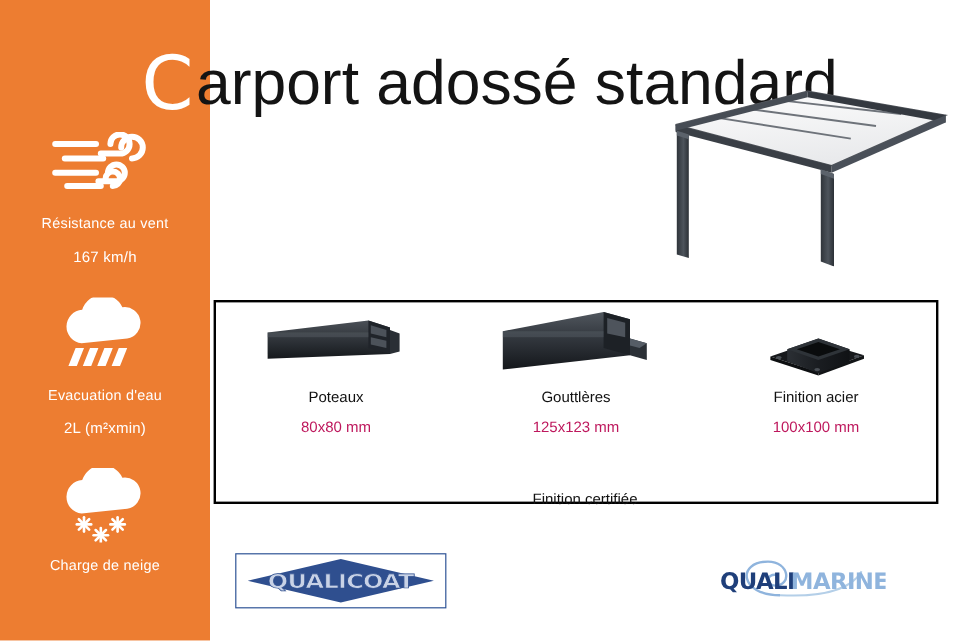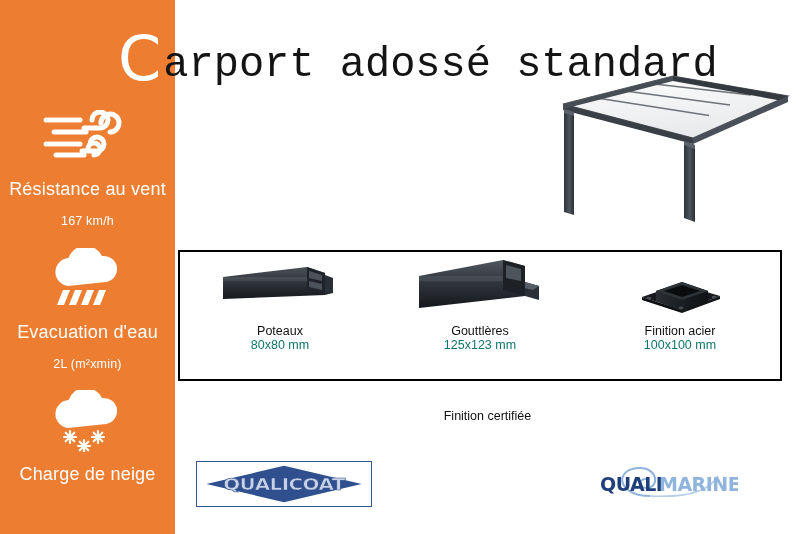--- a/index.html
+++ b/index.html
@@ -17,66 +17,66 @@
     position:absolute;left:0;top:0;width:175px;height:534px;
     background:#ed7d31;
   }
   .spec{
     position:absolute;left:0;width:175px;text-align:center;color:#ffffff;
   }
   .spec .icon-wrap{
     height:62px;display:flex;align-items:center;justify-content:center;
   }
   .spec .s-label{
-    font-size:18px;letter-spacing:.2px;margin-top:12px;white-space:nowrap;
+    font-size:12px;letter-spacing:.2px;margin-top:12px;white-space:nowrap;
   }
   .spec .s-value{
     font-size:12.5px;letter-spacing:.2px;margin-top:14px;white-space:nowrap;
   }
   #spec-wind{top:105px;}
   #spec-water{top:248px;}
   #spec-snow{top:390px;}
 
   
   .title-row{
     position:absolute;left:118px;top:24px;height:62px;
     display:flex;align-items:baseline;
   }
   .title-cap{
     font-family:"DejaVu Sans", sans-serif;
     font-size:62px;color:#ffffff;line-height:1;font-weight:400;
     position:relative;top:4px;
   }
   .title-rest{
-    font-family:Liberation Mono, monospace;
-    font-size:42px;color:#141414;line-height:1;font-weight:400;
+    font-family:Liberation Sans, sans-serif;
+    font-size:52px;color:#141414;line-height:1;font-weight:400;
     margin-left:2px;
     margin-top:20px;
   }
   #hero-carport{position:absolute;left:545px;top:52px;width:250px;height:170px;}
 
   
   .product-box{
-    position:absolute;left:178px;top:250px;width:604px;height:131px;
+    position:absolute;left:178px;top:250px;width:604px;height:170px;
     border:2.5px solid #000000;background:#ffffff;box-sizing:border-box;
     display:flex;
   }
   .product{
     flex:1;position:relative;display:flex;flex-direction:column;
     align-items:center;
   }
   .product .p-img{
     height:60px;width:100%;display:flex;align-items:center;justify-content:center;
     margin-top:4px;
   }
   .product .p-name{
     font-size:12.5px;color:#111;margin-top:8px;white-space:nowrap;
   }
   .product .p-size{
-    font-size:12.5px;color:#0f766e;white-space:nowrap;
+    font-size:12.5px;color:#be185d;margin-top:11px;white-space:nowrap;
   }
   #product-polycarbonate .p-name,#product-polycarbonate .p-size{font-size:12px;}
 
   
   .finition{
     position:absolute;left:0;top:409px;width:800px;text-align:center;
     padding-left:175px;box-sizing:border-box;
     font-size:12.5px;font-weight:normal;color:#111;
   }
 

